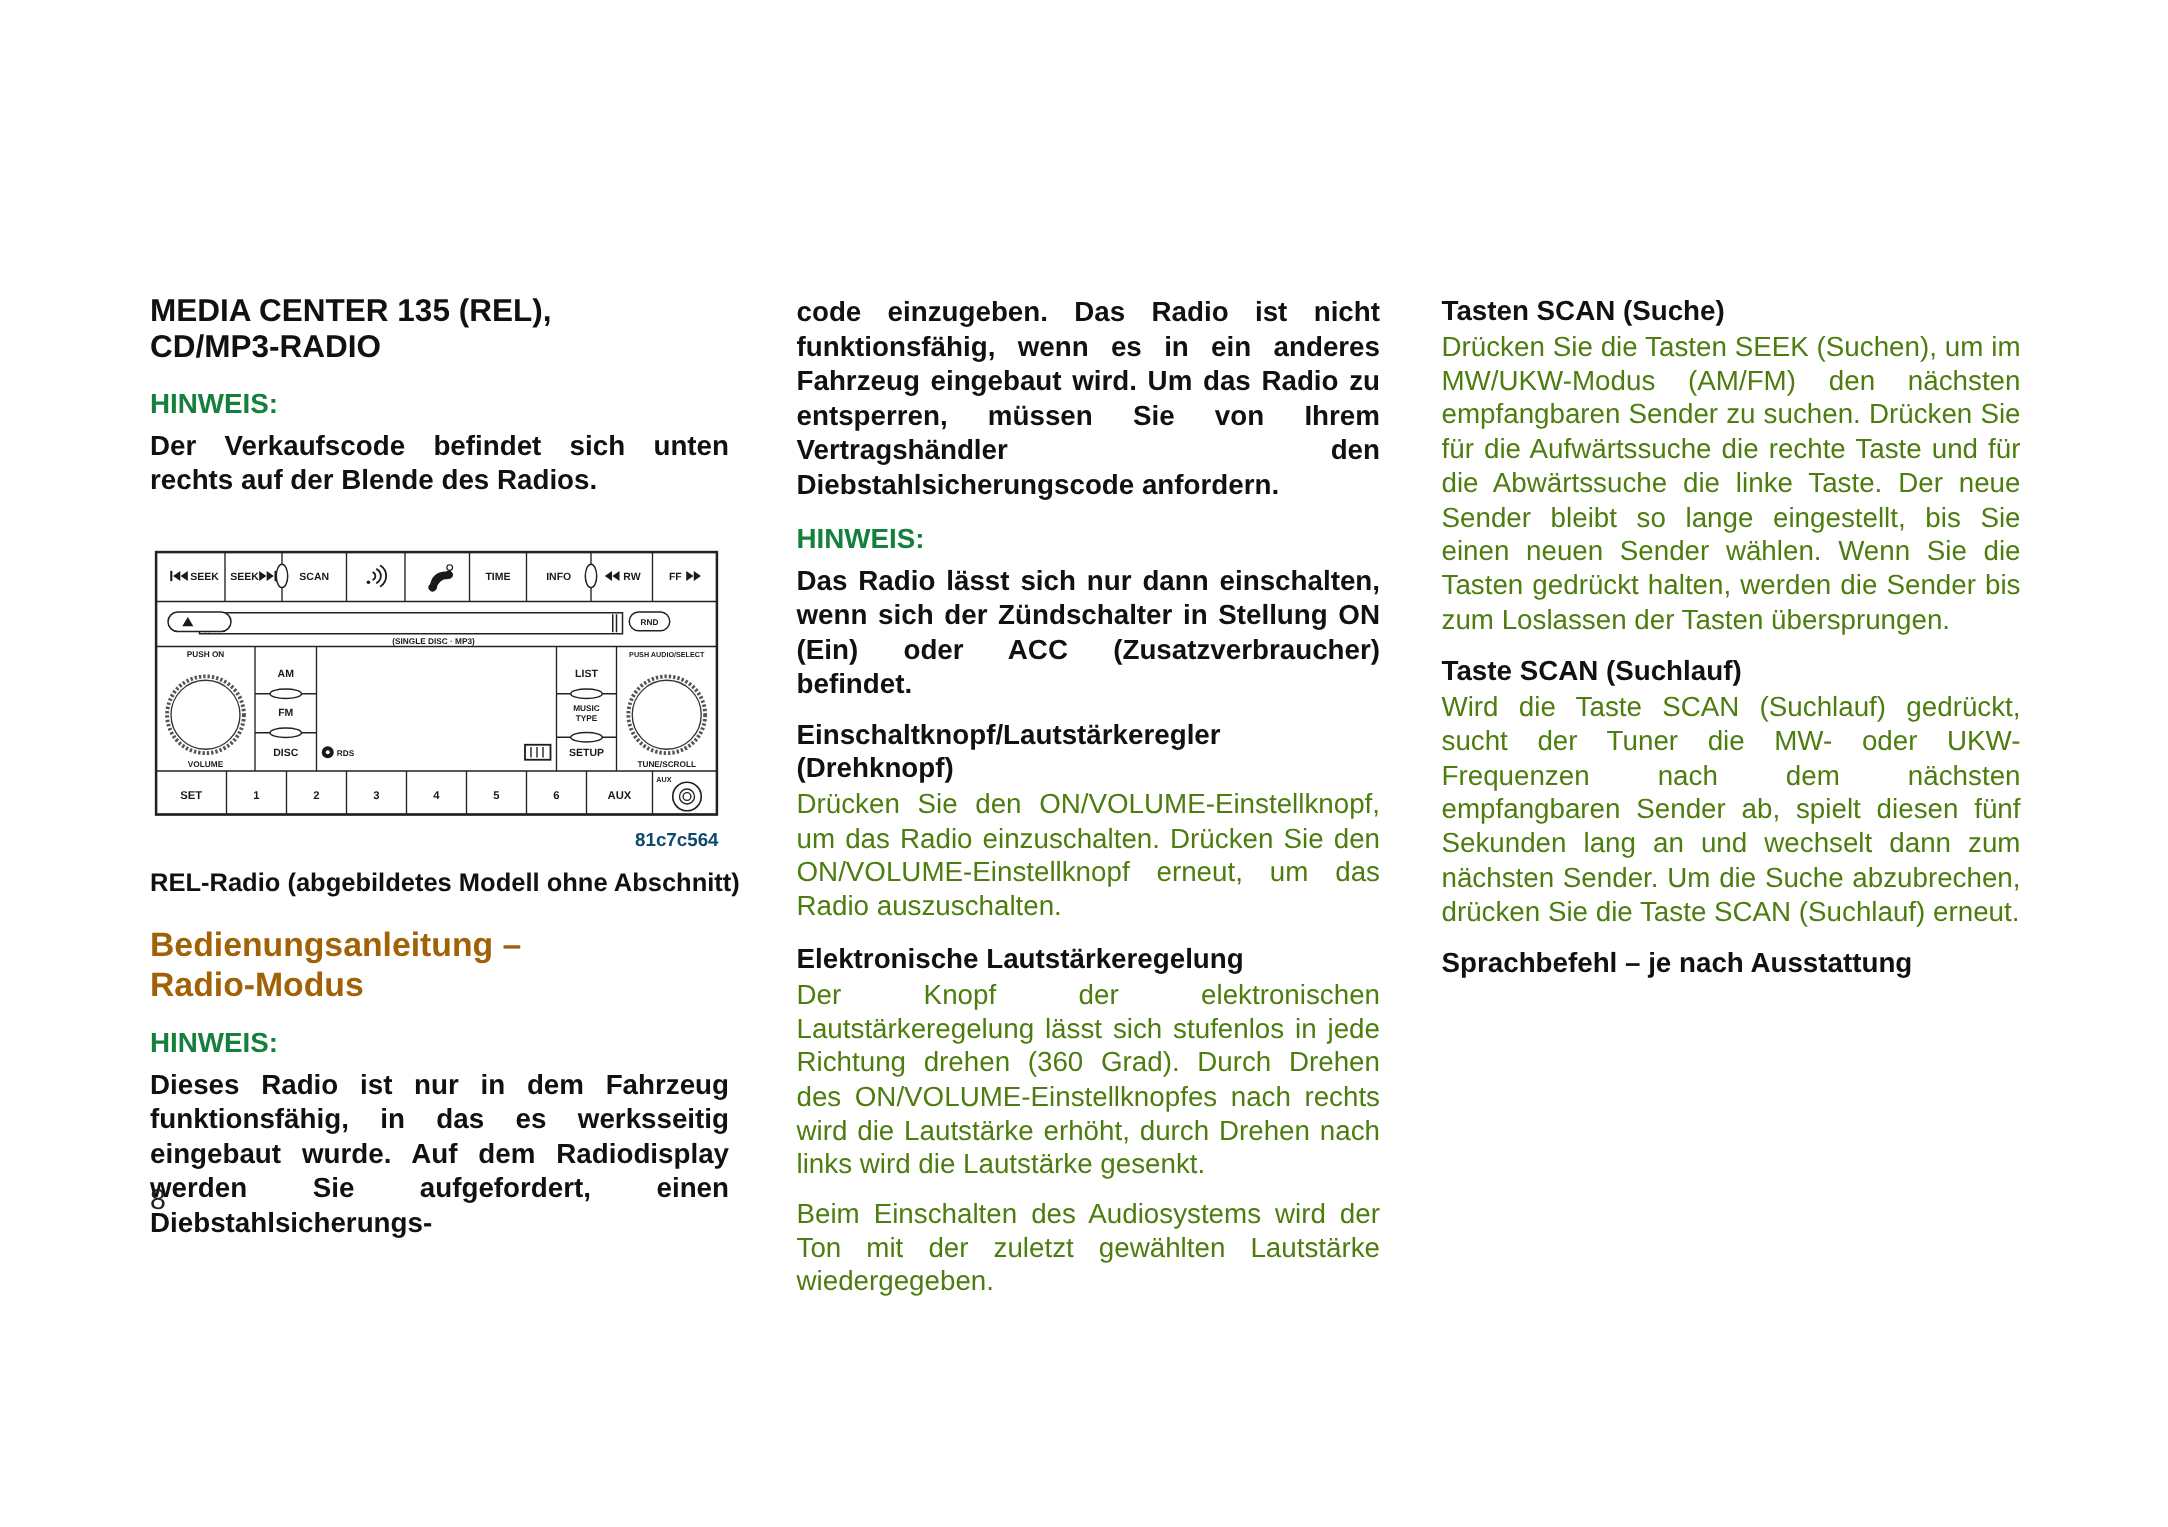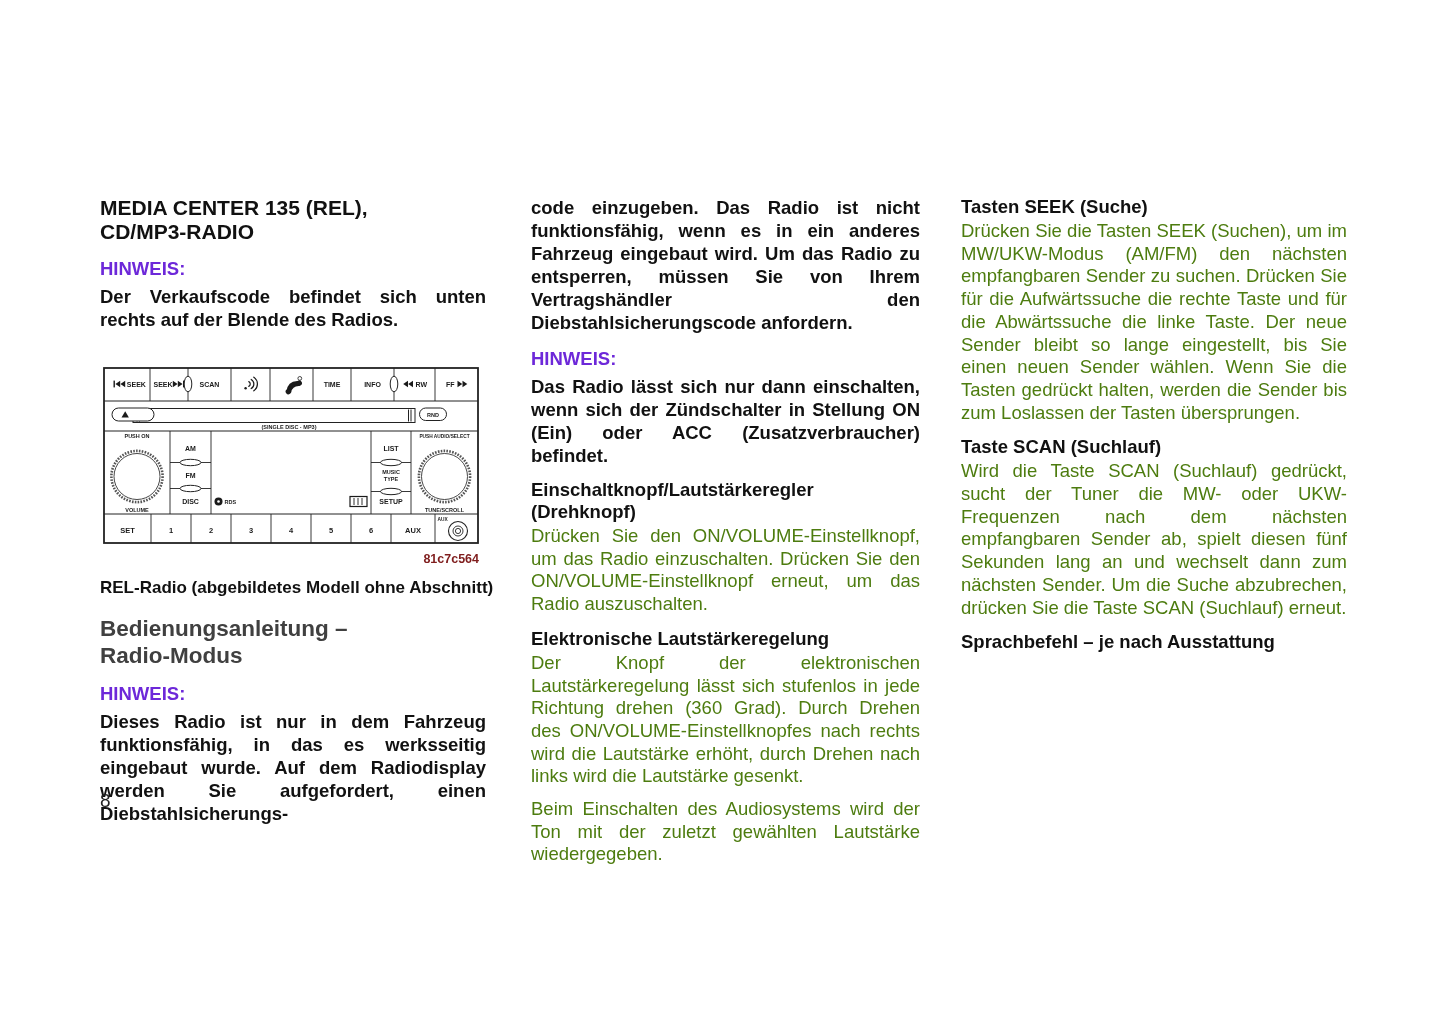--- a/index.html
+++ b/index.html
@@ -6,28 +6,28 @@
   .page{
     position:relative;width:1445px;height:1018px;background:#ffffff;overflow:hidden;
     font-family:"Liberation Sans",sans-serif;color:#1c1c1c;
   }
   .col{position:absolute;top:196px;}
   .col1{left:100px;width:386px;}
   .col2{left:531px;width:389px;}
   .col3{left:961px;width:386px;}
 
   .h1{font-size:21px;line-height:24px;font-weight:bold;color:#111;white-space:pre-line;margin:0;}
-  .big-h{font-size:22.5px;line-height:27px;font-weight:bold;color:#404040;white-space:pre-line;margin:17px 0 0 0;}
-  .note-label{font-size:18.5px;line-height:23px;font-weight:bold;color:#6d28d9;margin:13px 0 0 0;}
+  .big-h{font-size:22.5px;line-height:27px;font-weight:bold;color:#a16207;white-space:pre-line;margin:17px 0 0 0;}
+  .note-label{font-size:18.5px;line-height:23px;font-weight:bold;color:#15803d;margin:13px 0 0 0;}
   .bold-p{font-size:18.5px;line-height:23px;font-weight:bold;color:#111;text-align:justify;margin:5px 0 0 0;}
   .sec-h{font-size:18.5px;line-height:22px;font-weight:bold;color:#111;margin:12px 0 2px 0;}
   .p{font-size:18.5px;line-height:22.7px;color:#4d7c0f;text-align:justify;margin:0 0 10px 0;}
   .first{margin-top:0;}
   .figure{margin:36px 0 0 3px;width:394px;}
-  .fig-code{width:376px;text-align:right;font-size:12.5px;font-weight:bold;color:#7f1d1d;margin:4px 2px 0 0;}
+  .fig-code{width:376px;text-align:right;font-size:12.5px;font-weight:bold;color:#0c4a6e;margin:4px 2px 0 0;}
   .caption{width:386px;margin-top:12px;font-size:17px;font-weight:bold;color:#111;text-align:center;white-space:nowrap;}
   .page-num{position:absolute;left:100px;top:790px;font-size:19px;color:#222;}
 
   svg text{font-family:"Liberation Sans",sans-serif;fill:#1a1a1a;}
   .lbl{font-size:7px;font-weight:700;}
   .lbl-s{font-size:5.5px;font-weight:700;}
   .lbl-xs{font-size:4.8px;font-weight:700;}
   .lbl-b{font-size:7.5px;font-weight:700;}
 </style>
 </head>
@@ -228,21 +228,21 @@
     <div class="note-label">HINWEIS:</div>
     <div class="bold-p">Das Radio lässt sich nur dann einschalten, wenn sich der Zündschalter in Stellung ON (Ein) oder ACC (Zusatzverbraucher) befindet.</div>
     <div class="sec-h">Einschaltknopf/Lautstärkeregler (Drehknopf)</div>
     <div class="p">Drücken Sie den ON/VOLUME-Einstellknopf, um das Radio einzuschalten. Drücken Sie den ON/VOLUME-Einstellknopf erneut, um das Radio auszuschalten.</div>
     <div class="sec-h">Elektronische Lautstärkeregelung</div>
     <div class="p">Der Knopf der elektronischen Lautstärkeregelung lässt sich stufenlos in jede Richtung drehen (360 Grad). Durch Drehen des ON/VOLUME-Einstellknopfes nach rechts wird die Lautstärke erhöht, durch Drehen nach links wird die Lautstärke gesenkt.</div>
     <div class="p">Beim Einschalten des Audiosystems wird der Ton mit der zuletzt gewählten Lautstärke wiedergegeben.</div>
   </div>
 
   <div class="col col3">
-    <div class="sec-h first" style="margin-top:0">Tasten SEEK (Suche)</div>
+    <div class="sec-h first" style="margin-top:0">Tasten SCAN (Suche)</div>
     <div class="p">Drücken Sie die Tasten SEEK (Suchen), um im MW/UKW-Modus (AM/FM) den nächsten empfangbaren Sender zu suchen. Drücken Sie für die Aufwärtssuche die rechte Taste und für die Abwärtssuche die linke Taste. Der neue Sender bleibt so lange eingestellt, bis Sie einen neuen Sender wählen. Wenn Sie die Tasten gedrückt halten, werden die Sender bis zum Loslassen der Tasten übersprungen.</div>
     <div class="sec-h">Taste SCAN (Suchlauf)</div>
     <div class="p">Wird die Taste SCAN (Suchlauf) gedrückt, sucht der Tuner die MW- oder UKW-Frequenzen nach dem nächsten empfangbaren Sender ab, spielt diesen fünf Sekunden lang an und wechselt dann zum nächsten Sender. Um die Suche abzubrechen, drücken Sie die Taste SCAN (Suchlauf) erneut.</div>
     <div class="sec-h">Sprachbefehl – je nach Ausstattung</div>
   </div>
 
   <div class="page-num">8</div>
 </div>
 
 </body></html>

